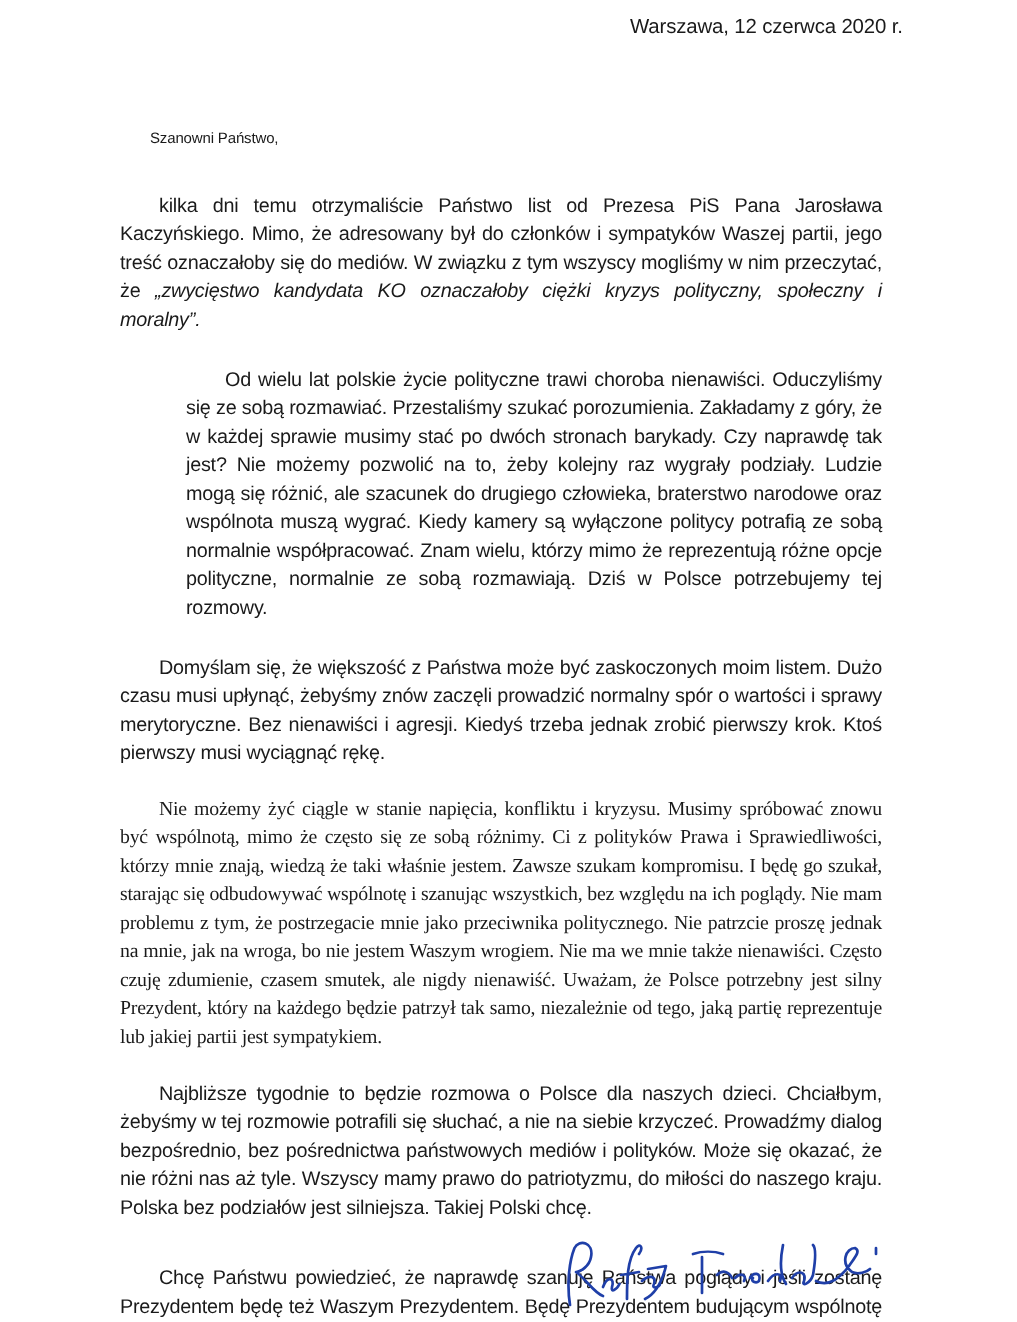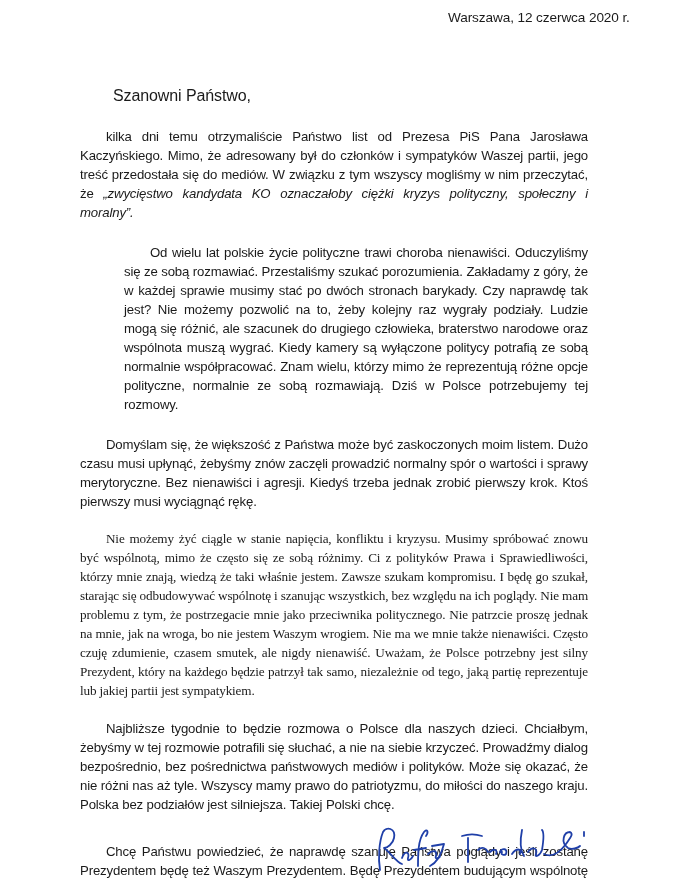--- a/index.html
+++ b/index.html
@@ -1,26 +1,26 @@
 <!DOCTYPE html>
 <html><head>
 <meta charset="utf-8">
 <style>
   html, body { margin: 0; padding: 0; background: #ffffff; }
   body {
     width: 678px; height: 881px; position: relative; overflow: hidden;
     font-family: "Liberation Sans", sans-serif; color: #1a1a1a;
   }
   .date {
-    position: absolute; top: 10px; left: 448px;
+    position: absolute; top: 10px; left: 420px;
     font-size: 13.6px; letter-spacing: -0.1px;
   }
   .salutation {
-    position: absolute; top: 87px; left: 113px;
-    font-size: 16px; letter-spacing: -0.1px;
+    position: absolute; top: 87px; left: 100px;
+    font-size: 10px; letter-spacing: -0.1px;
   }
   .body-text {
     position: absolute; top: 127px; left: 80px; width: 508px;
     font-size: 13.2px; line-height: 19px; letter-spacing: -0.15px;
   }
   .para {
     margin: 0 0 18px 0; text-align: justify; text-indent: 26px;
   }
   .para .q { font-style: italic; }
   .p1 { margin-bottom: 21px; }
@@ -35,21 +35,21 @@
   .signature svg { width: 100%; height: 100%; }
 </style>
 </head>
 <body>
 
 <div class="date">Warszawa, 12 czerwca 2020 r.</div>
 
 <div class="salutation">Szanowni Państwo,</div>
 
 <div class="body-text">
-  <p class="para p1"><span>kilka dni temu otrzymaliście Państwo list od Prezesa PiS Pana Jarosława Kaczyńskiego. Mimo, że adresowany był do członków i sympatyków Waszej partii, jego treść przedostała się do mediów. W związku z tym wszyscy mogliśmy w nim przeczytać, że </span><span class="q">„zwycięstwo kandydata KO oznaczałoby ciężki kryzys polityczny, społeczny i moralny”.</span></p>
+  <p class="para p1"><span>kilka dni temu otrzymaliście Państwo list od Prezesa PiS Pana Jarosława Kaczyńskiego. Mimo, że adresowany był do członków i sympatyków Waszej partii, jego treść oznaczałoby się do mediów. W związku z tym wszyscy mogliśmy w nim przeczytać, że </span><span class="q">„zwycięstwo kandydata KO oznaczałoby ciężki kryzys polityczny, społeczny i moralny”.</span></p>
   <p class="para p2">Od wielu lat polskie życie polityczne trawi choroba nienawiści. Oduczyliśmy się ze sobą rozmawiać. Przestaliśmy szukać porozumienia. Zakładamy z góry, że w każdej sprawie musimy stać po dwóch stronach barykady. Czy naprawdę tak jest? Nie możemy pozwolić na to, żeby kolejny raz wygrały podziały. Ludzie mogą się różnić, ale szacunek do drugiego człowieka, braterstwo narodowe oraz wspólnota muszą wygrać. Kiedy kamery są wyłączone politycy potrafią ze sobą normalnie współpracować. Znam wielu, którzy mimo że reprezentują różne opcje polityczne, normalnie ze sobą rozmawiają. Dziś w Polsce potrzebujemy tej rozmowy.</p>
   <p class="para p3">Domyślam się, że większość z Państwa może być zaskoczonych moim listem. Dużo czasu musi upłynąć, żebyśmy znów zaczęli prowadzić normalny spór o wartości i sprawy merytoryczne. Bez nienawiści i agresji. Kiedyś trzeba jednak zrobić pierwszy krok. Ktoś pierwszy musi wyciągnąć rękę.</p>
   <p class="para p4">Nie możemy żyć ciągle w stanie napięcia, konfliktu i kryzysu. Musimy spróbować znowu być wspólnotą, mimo że często się ze sobą różnimy. Ci z polityków Prawa i Sprawiedliwości, którzy mnie znają, wiedzą że taki właśnie jestem. Zawsze szukam kompromisu. I będę go szukał, starając się odbudowywać wspólnotę i szanując wszystkich, bez względu na ich poglądy. Nie mam problemu z tym, że postrzegacie mnie jako przeciwnika politycznego. Nie patrzcie proszę jednak na mnie, jak na wroga, bo nie jestem Waszym wrogiem. Nie ma we mnie także nienawiści. Często czuję zdumienie, czasem smutek, ale nigdy nienawiść. Uważam, że Polsce potrzebny jest silny Prezydent, który na każdego będzie patrzył tak samo, niezależnie od tego, jaką partię reprezentuje lub jakiej partii jest sympatykiem.</p>
   <p class="para p5">Najbliższe tygodnie to będzie rozmowa o Polsce dla naszych dzieci. Chciałbym, żebyśmy w tej rozmowie potrafili się słuchać, a nie na siebie krzyczeć. Prowadźmy dialog bezpośrednio, bez pośrednictwa państwowych mediów i polityków. Może się okazać, że nie różni nas aż tyle. Wszyscy mamy prawo do patriotyzmu, do miłości do naszego kraju. Polska bez podziałów jest silniejsza. Takiej Polski chcę.</p>
   <p class="para p6">Chcę Państwu powiedzieć, że naprawdę szanuję Państwa poglądy i jeśli zostanę Prezydentem będę też Waszym Prezydentem. Będę Prezydentem budującym wspólnotę narodową. Będę bronił praw każdego Obywatela bez względu na różnice poglądów.</p>
 
 </div>
 
 <div class="signature" title="Rafał Trzaskowski">
   <svg viewBox="0 0 220 56">

